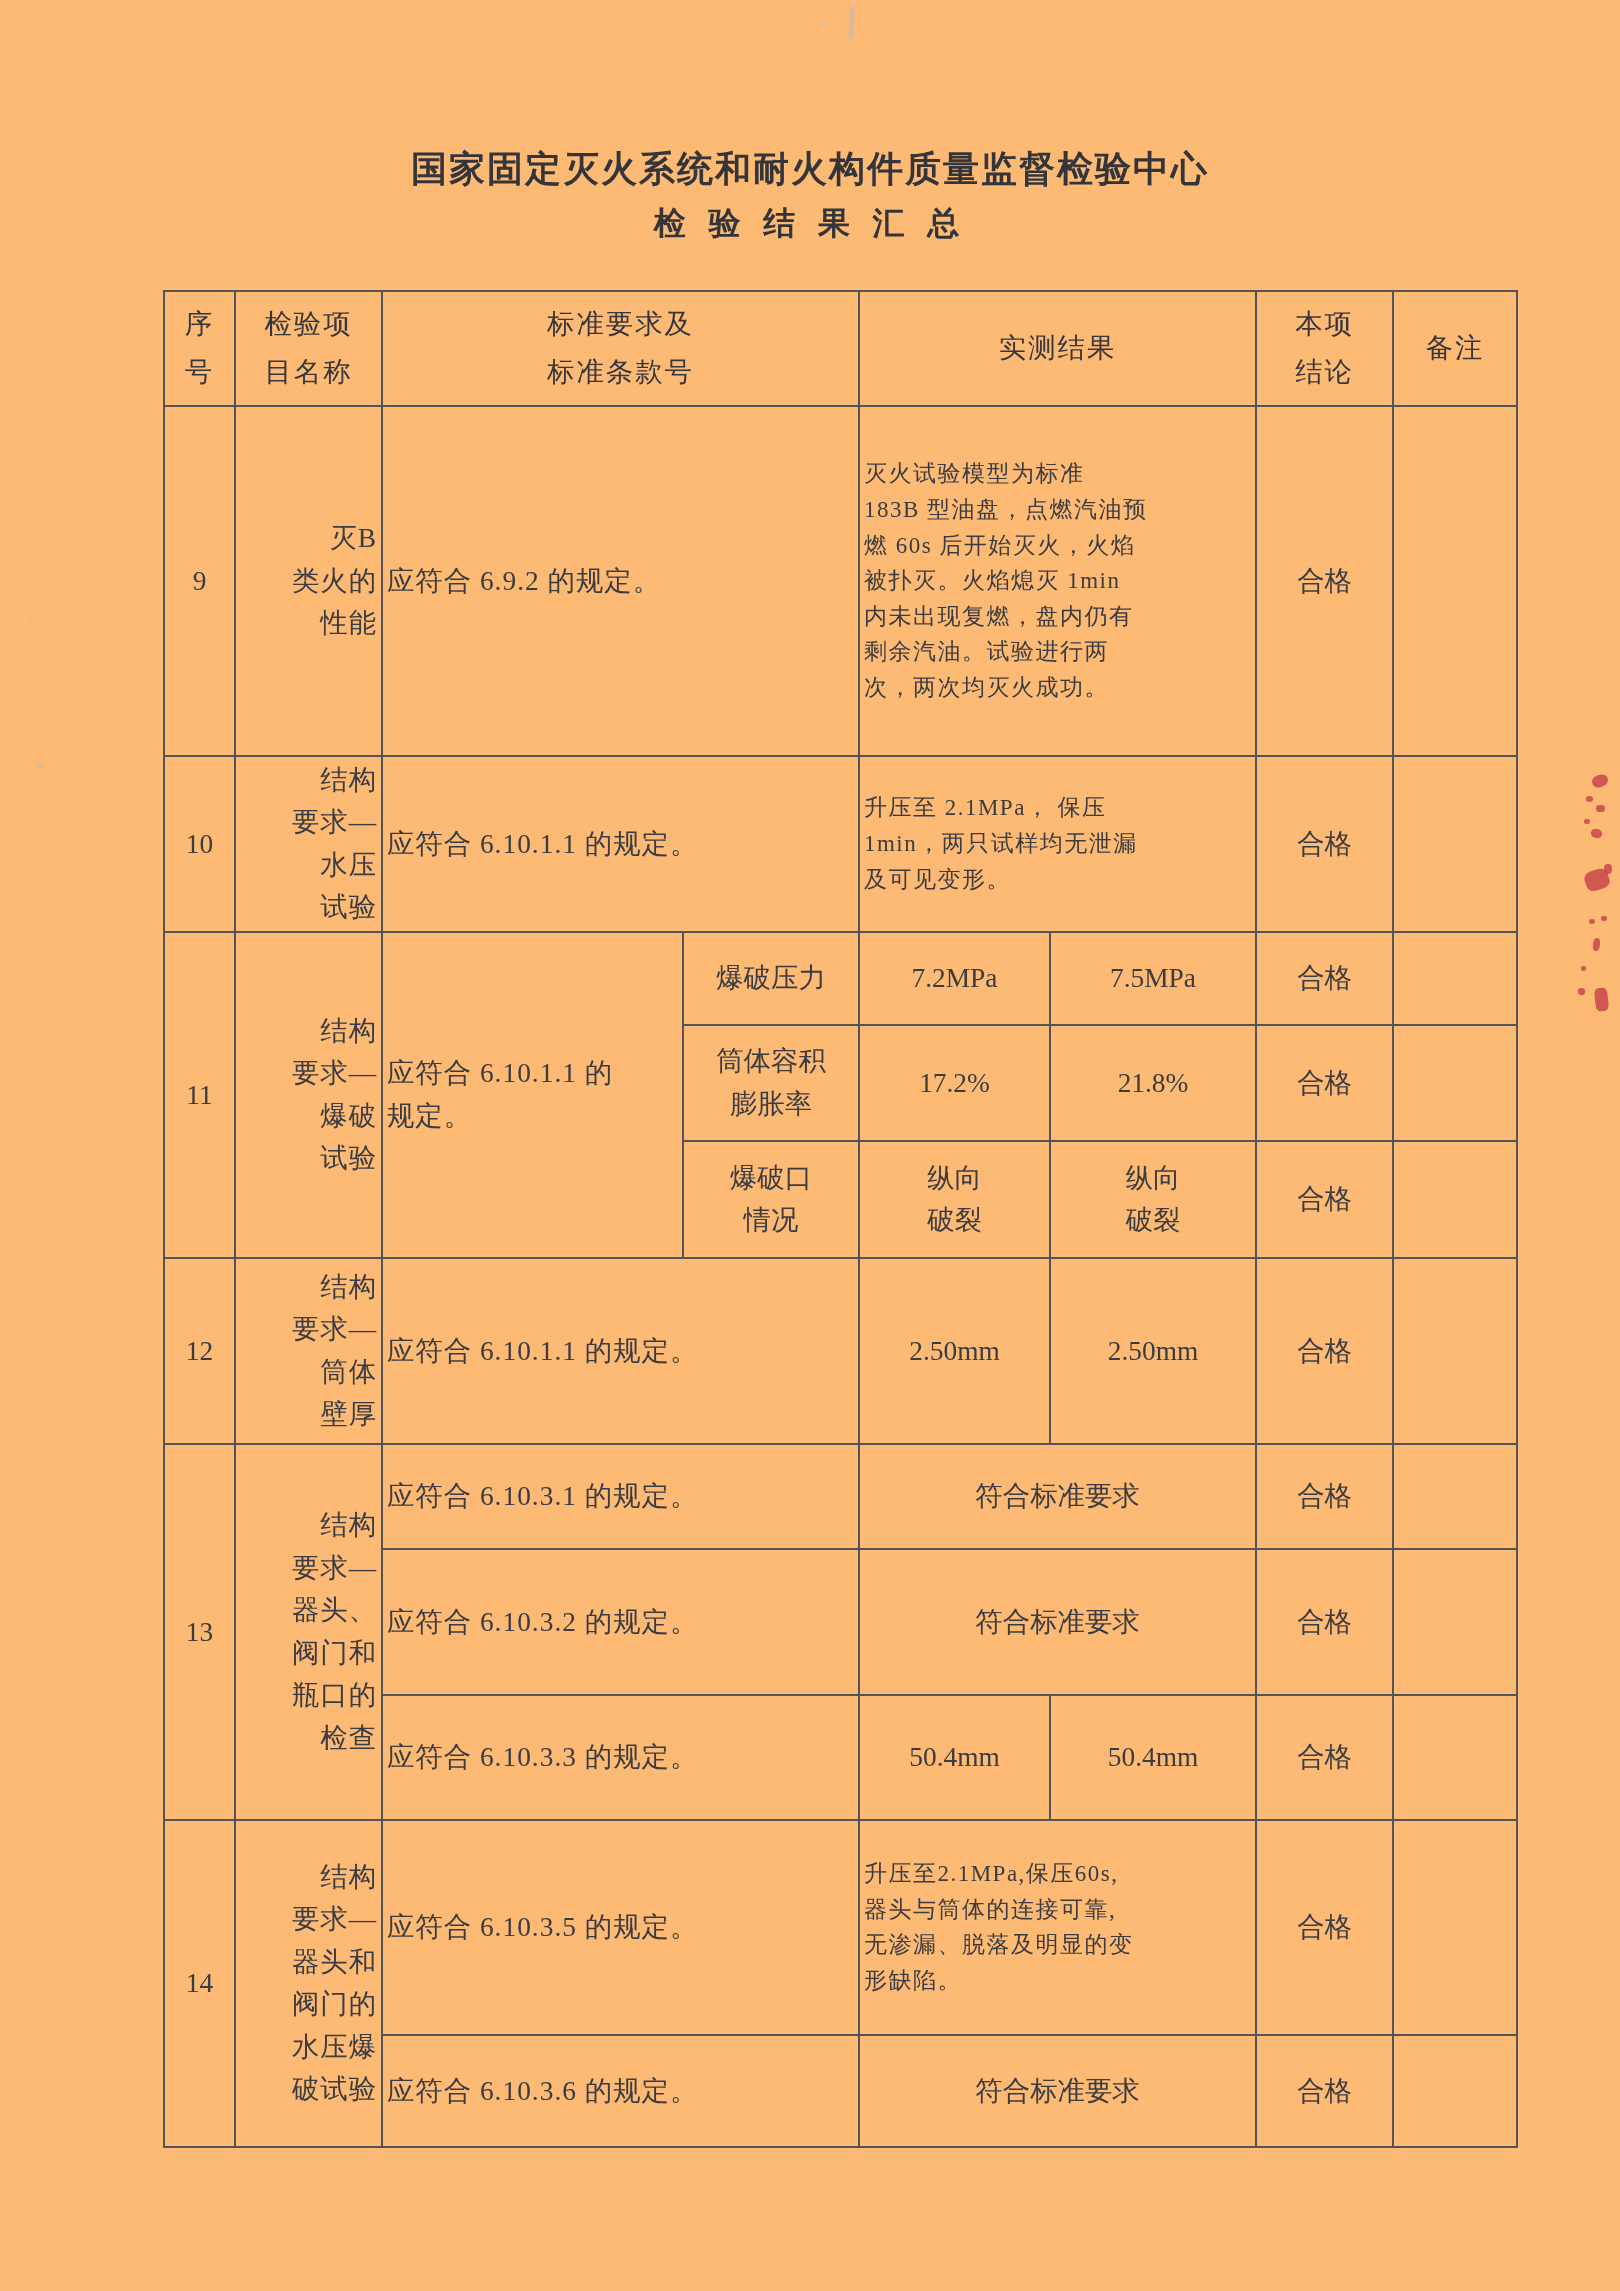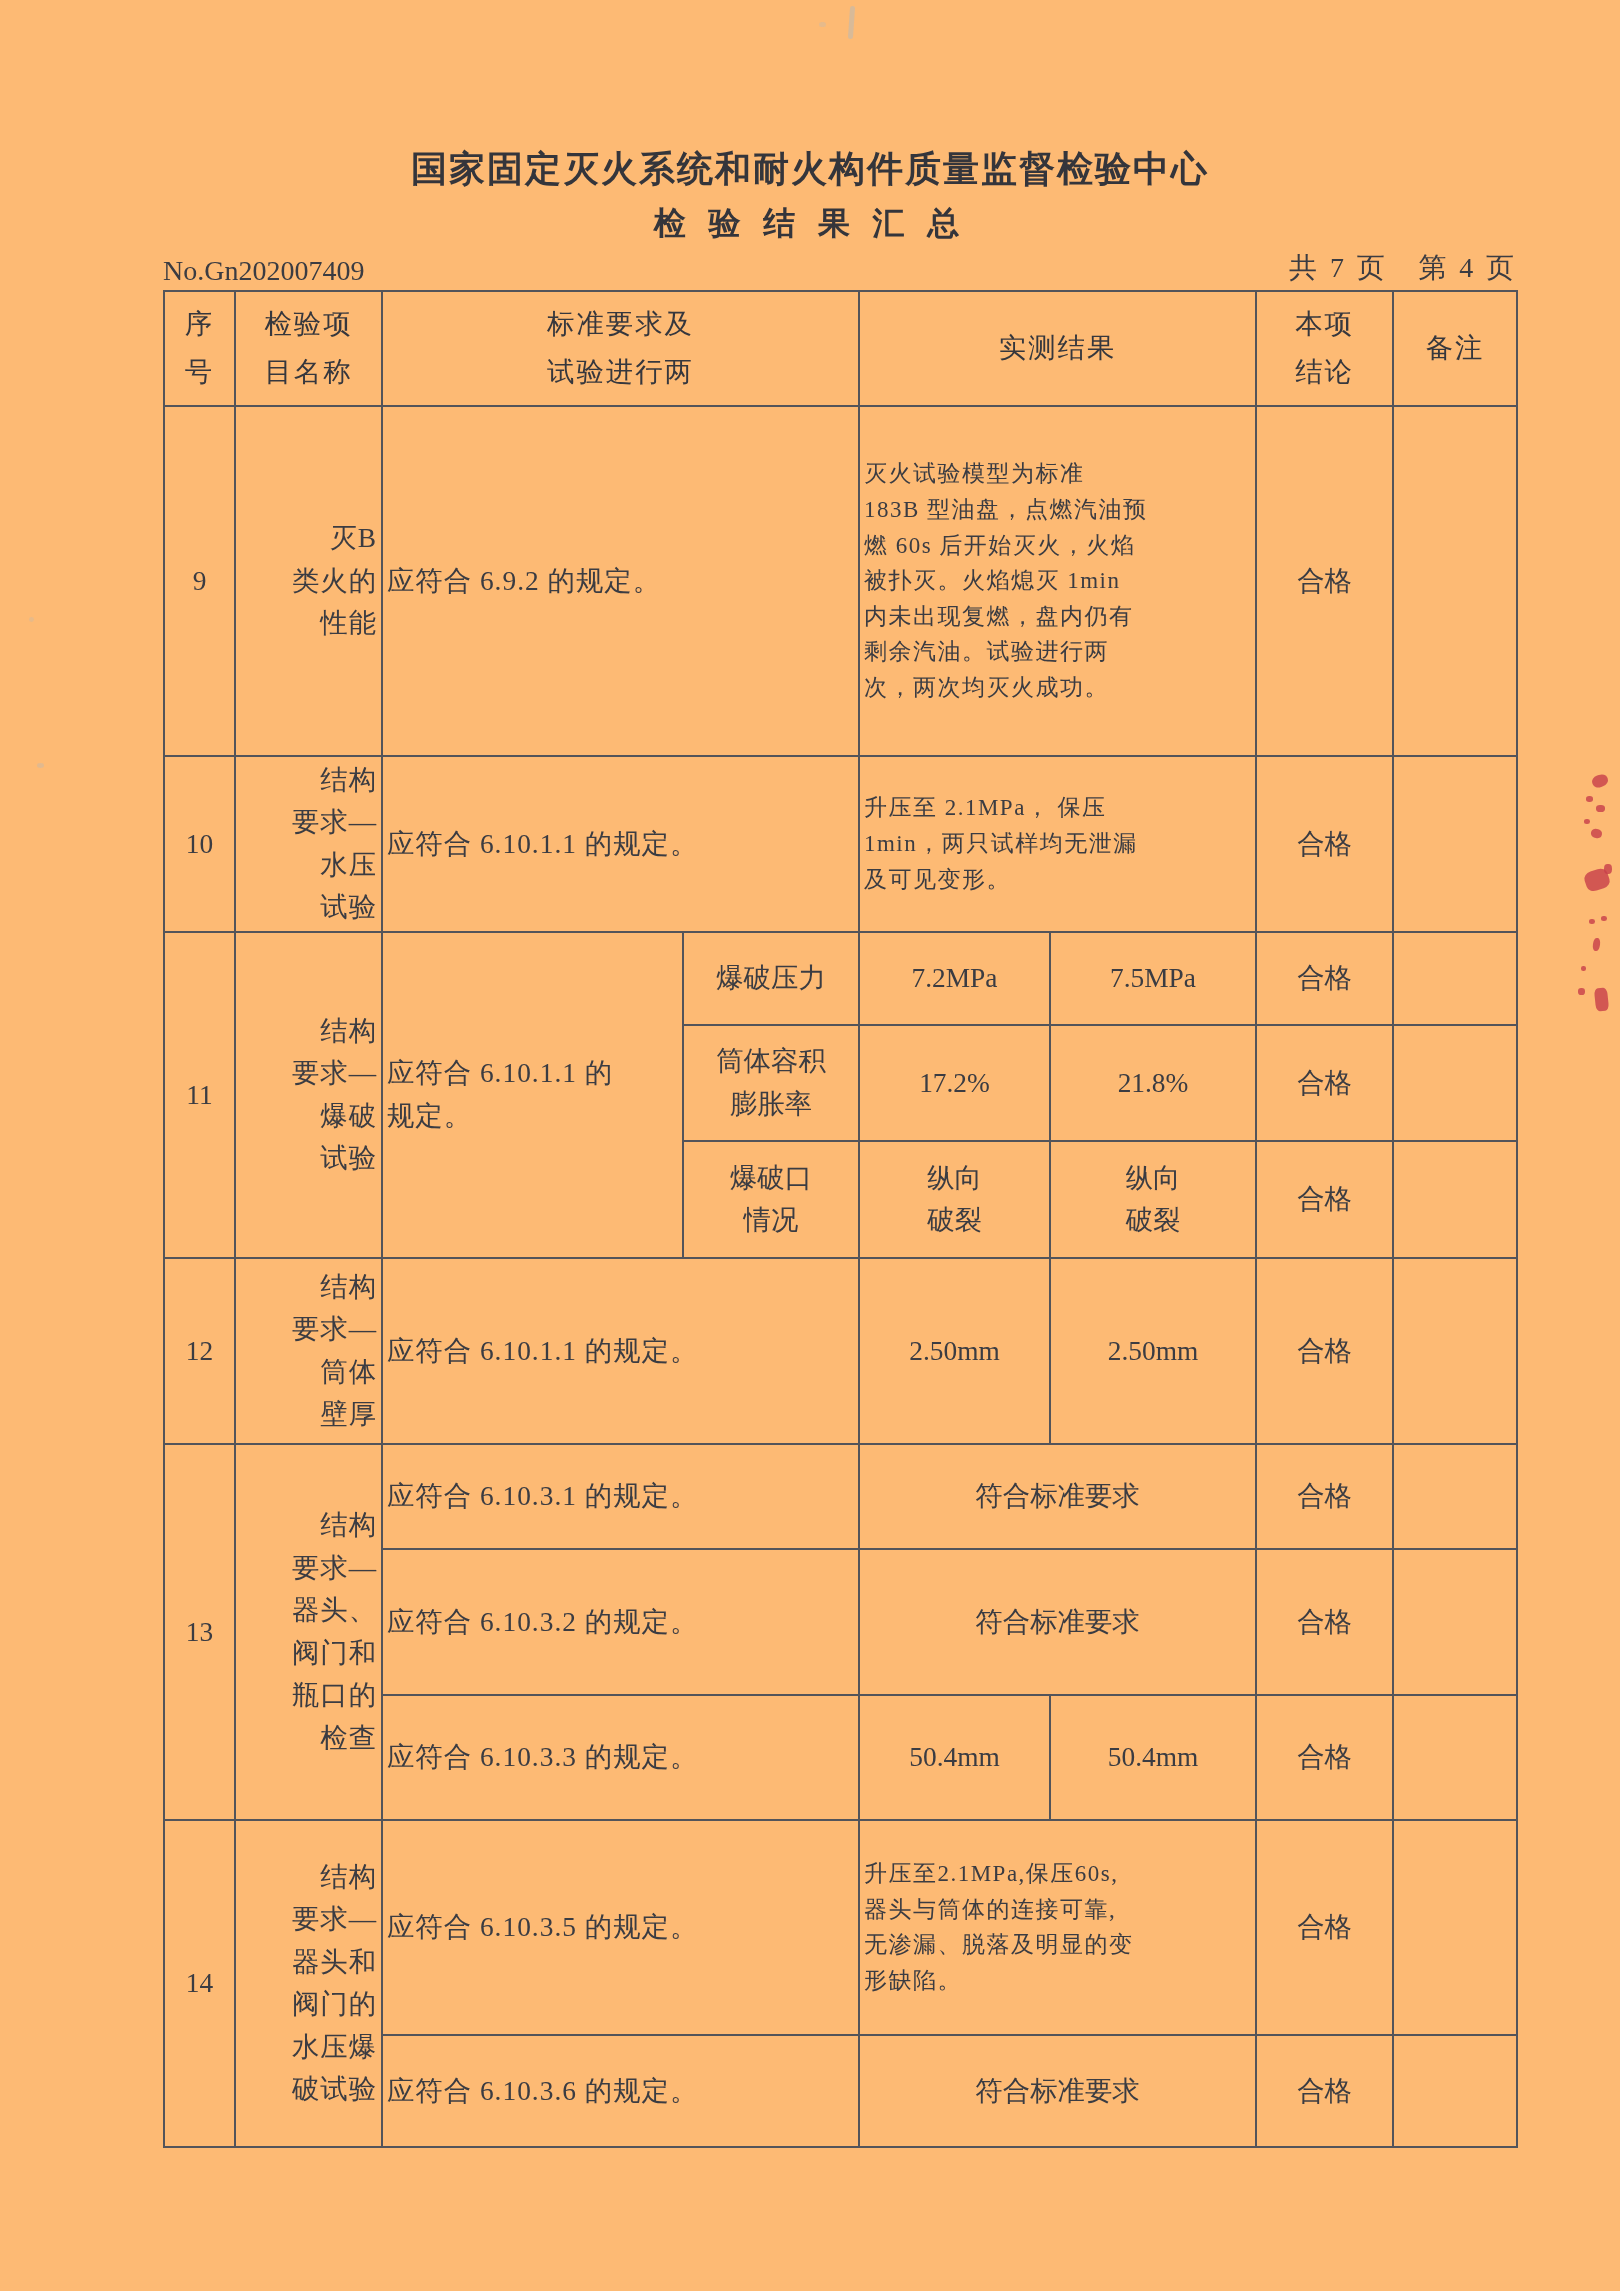--- a/index.html
+++ b/index.html
@@ -77,45 +77,41 @@
   .stamp .m13{left:1578px;top:988px;width:6.9px;height:6.9px;}
 </style>
 </head>
 <body>
 
 <div class="page">
 
   <div class="doc-title">国家固定灭火系统和耐火构件质量监督检验中心</div>
   <div class="doc-subtitle">检 验 结 果 汇 总</div>
 
-  <div class="meta-line">
-    <span class="report-no">No.Gn202007409</span>
-    <span class="pages">共 7 页　第 4 页</span>
-  </div>
 
   <table class="report">
     <colgroup>
       <col style="width:71px">
         <col style="width:147px">
         <col style="width:301px">
         <col style="width:176px">
       <col style="width:191px">
         <col style="width:206px">
         <col style="width:137px">
         <col style="width:124px">
     </colgroup>
 
     <tbody>
         <tr class="thead" style="height:115px">
       <td>序
 号</td>
       <td>检验项
 目名称</td>
       <td colspan="2">标准要求及
-试验进行两</td>
+标准条款号</td>
       <td colspan="2">实测结果</td>
       <td>本项
 结论</td>
       <td>备注</td>
     </tr>
 
     <tr style="height:350px">
       <td class="c">9</td>
       <td class="item">灭B
 类火的

